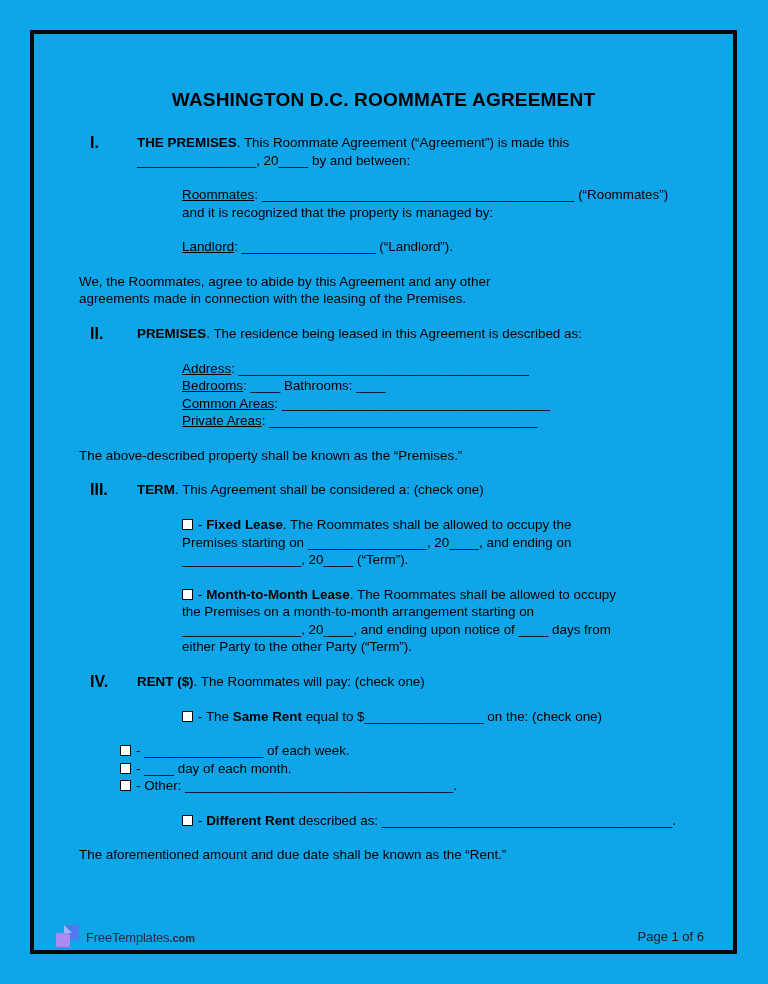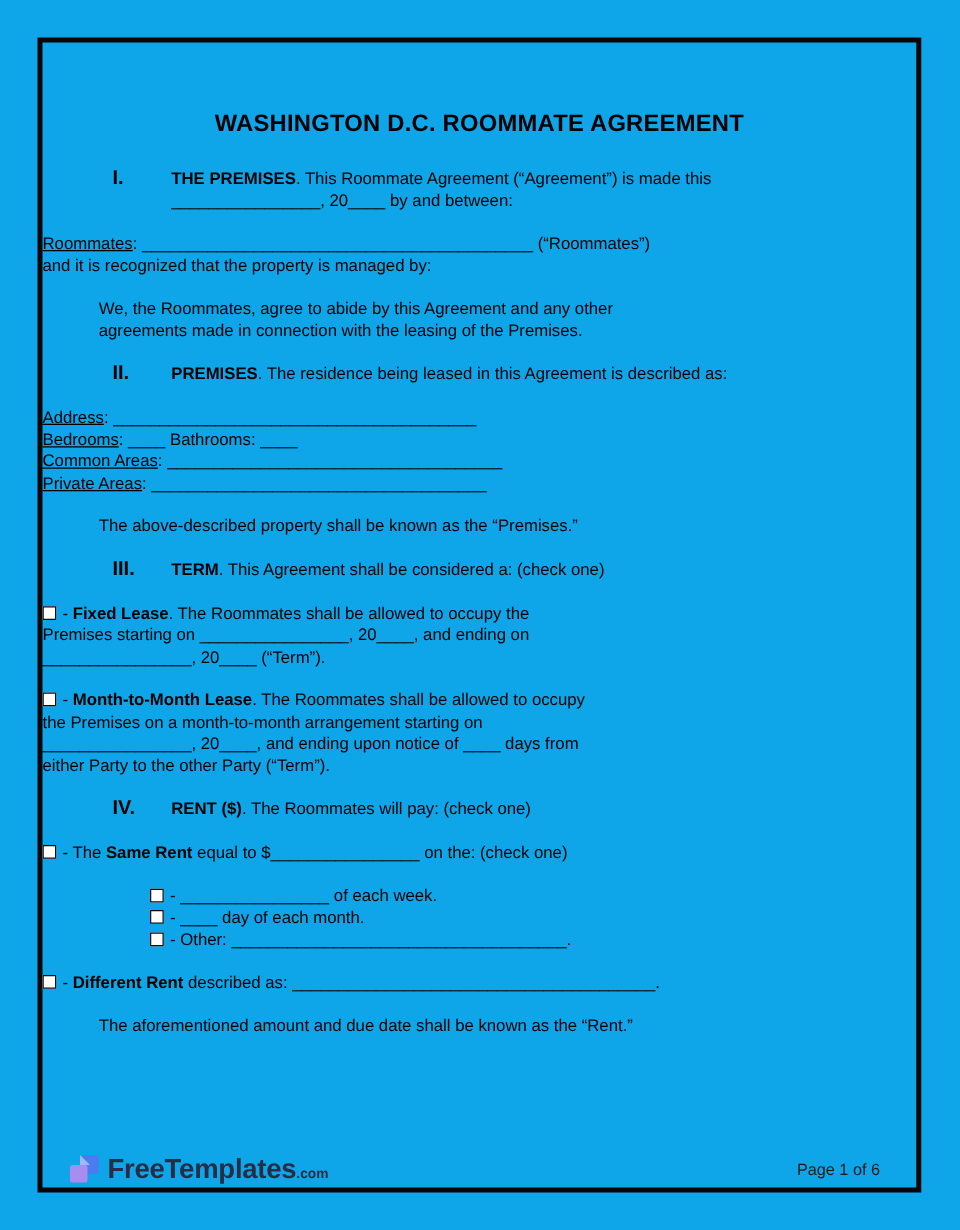--- a/index.html
+++ b/index.html
@@ -15,41 +15,41 @@
   }
   .content { position:absolute; left:34px; top:34px; right:35px; bottom:34px; }
   .doc-title {
     margin-top:55px; text-align:center; font-weight:bold; font-size:19px;
     letter-spacing:0.2px; margin-bottom:23px; white-space:nowrap;
   }
   .line { white-space:nowrap; font-size:13.4px; line-height:17.5px; }
   .block { margin-bottom:17px; }
   .sec { display:flex; padding-left:56px; }
   .sec .num { width:47px; flex:none; font-weight:bold; }
-  .indent { }
+  .indent { padding-left:148px; }
   .indent2 { padding-left:86px; }
   .plain { padding-left:45px; }
   b { font-weight:bold; }
   .ul { text-decoration:underline; }
   .cb {
     display:inline-block; width:9px; height:9px; border:1.5px solid #0a0a0a;
     margin-right:5px; vertical-align:-1px; background:#fff;
   }
   .diff-block { margin-top:9px; }
   .footer {
     position:absolute; left:56px; right:64px; bottom:36px;
     display:flex; justify-content:space-between; align-items:center;
   }
   .brand { display:flex; align-items:center; gap:7px; text-decoration:none; cursor:pointer; }
   .logo-icon { position:relative; width:23px; height:23px; flex:none; }
   .li-blue { position:absolute; left:8px; top:0; width:15px; height:15px; background:#4b7bee; border-radius:2px; }
   .li-fold { position:absolute; left:8px; top:0; width:0; height:0;
     border-bottom:8px solid #9db9f6; border-right:8px solid transparent; }
   .li-purple { position:absolute; left:0; bottom:1px; width:14px; height:14px; background:#a98cf0; border-radius:2px; }
-  .brand-text { font-size:22px; font-weight:bold; color:#272d45; letter-spacing:-0.2px;text-align:right; }
+  .brand-text { font-size:13px; font-weight:normal; color:#272d45; letter-spacing:-0.2px;text-align:right; }
   .brand-tld { font-size:11px; font-weight:600; color:#272d45; }
   .page-num { font-size:13px; color:#1a1a1a; }
 </style>
 </head>
 <body>
 
 <div class="sheet">
   <div class="page-border"></div>
   <div class="content">
 
@@ -61,20 +61,23 @@
         <div class="line"><b>THE PREMISES</b><span>. This Roommate Agreement (“Agreement”) is made this</span></div>
         <div class="line">________________, 20____ by and between:</div>
       </div>
     </div>
 
     <div class="indent block">
       <div class="line"><span class="ul">Roommates</span><span>: __________________________________________ (“Roommates”)</span></div>
       <div class="line">and it is recognized that the property is managed by:</div>
     </div>
 
+    <div class="indent block">
+      <div class="line"><span class="ul">Landlord</span><span>: __________________ (“Landlord”).</span></div>
+    </div>
 
     <div class="plain block">
       <div class="line">We, the Roommates, agree to abide by this Agreement and any other</div>
       <div class="line">agreements made in connection with the leasing of the Premises.</div>
     </div>
 
     <div class="sec block">
       <span class="num">II.</span>
       <div class="sec-body">
         <div class="line"><b>PREMISES</b><span>. The residence being leased in this Agreement is described as:</span></div>

